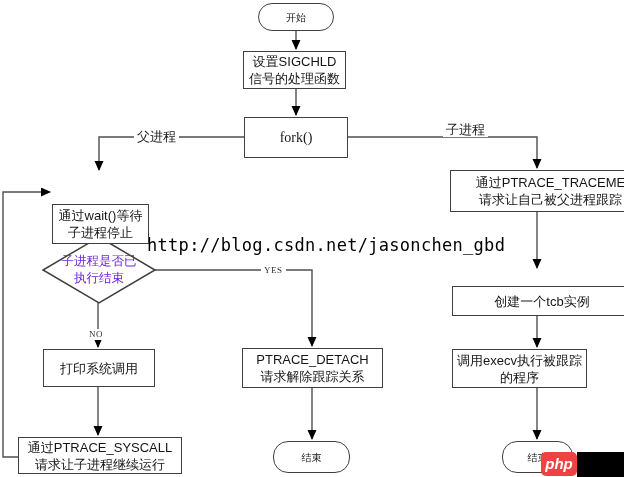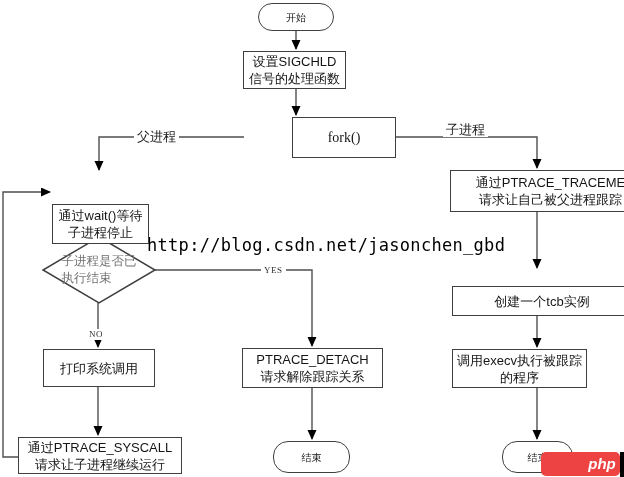--- a/index.html
+++ b/index.html
@@ -4,34 +4,34 @@
 <style>
   html,body{margin:0;padding:0;background:#fff;}
   #canvas{position:relative;width:624px;height:477px;background:#ffffff;overflow:hidden;
           font-family:"Liberation Sans","DejaVu Sans",sans-serif;}
   #wires{position:absolute;left:0;top:0;width:624px;height:477px;z-index:1;}
   .node{position:absolute;box-sizing:border-box;border:1.5px solid #3f3f3f;background:#fff;
         display:flex;align-items:center;justify-content:center;text-align:center;
         white-space:pre-line;color:#151515;z-index:2;
         font:13px/17px "Liberation Sans","DejaVu Sans",sans-serif;}
   .oval{border-radius:15px;font-size:10px;}
-  .serif-latin{font-family:"Liberation Serif","DejaVu Serif",serif;font-size:14px;margin-left:48px;}
+  .serif-latin{font-family:"Liberation Serif","DejaVu Serif",serif;font-size:14px;}
   .diamond-label{position:absolute;border:none;background:transparent;z-index:2;
-        display:flex;align-items:center;justify-content:center;
-        white-space:pre-line;color:#737373;font:12.5px/17px "Liberation Sans","DejaVu Sans",sans-serif;}
+        display:flex;align-items:center;justify-content:center;text-align:center;
+        white-space:pre-line;color:#6d28d9;font:12.5px/17px "Liberation Sans","DejaVu Sans",sans-serif;}
   .edge-label{position:absolute;z-index:2;background:#fff;color:#222;padding:0 3px;
         font:13px/15px "Liberation Sans","DejaVu Sans",sans-serif;}
   .edge-label.small{font:9px/11px "Liberation Serif","DejaVu Serif",serif;letter-spacing:.5px;color:#333;}
   #watermark{position:absolute;left:147px;top:234px;z-index:1;
         font:17px/22px "DejaVu Sans Mono","Liberation Mono",monospace;
         letter-spacing:.3px;color:#000000;pointer-events:none;}
   #php-logo{position:absolute;left:541px;top:452px;z-index:5;display:flex;align-items:flex-start;}
   #php-badge{width:36px;height:24px;background:#ee4343;border-radius:5px;
         display:flex;align-items:center;justify-content:center;
-        color:#fff;font:italic bold 15px/24px "Liberation Sans",sans-serif;padding-left:43px;}
+        color:#fff;font:italic bold 15px/24px "Liberation Sans",sans-serif;}
   #php-black{width:47px;height:25px;background:#000;margin-left:0px;}
 </style>
 </head>
 <body>
 
 <div id="canvas">
 
   <svg id="wires" viewBox="0 0 624 477" xmlns="http://www.w3.org/2000/svg">
     <defs>
       <marker id="arrow" markerWidth="11" markerHeight="10" refX="9" refY="4.5" orient="auto" markerUnits="userSpaceOnUse">

